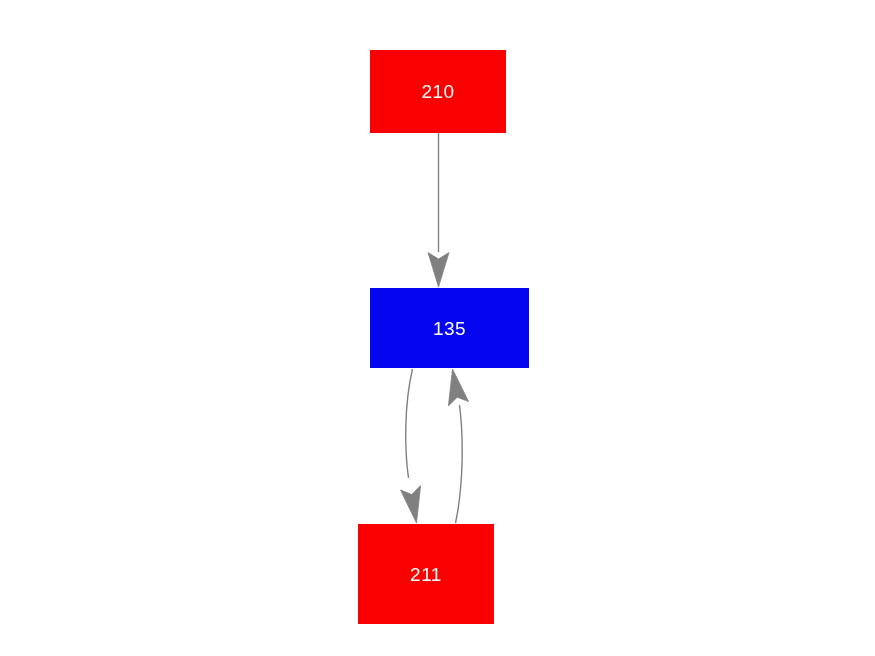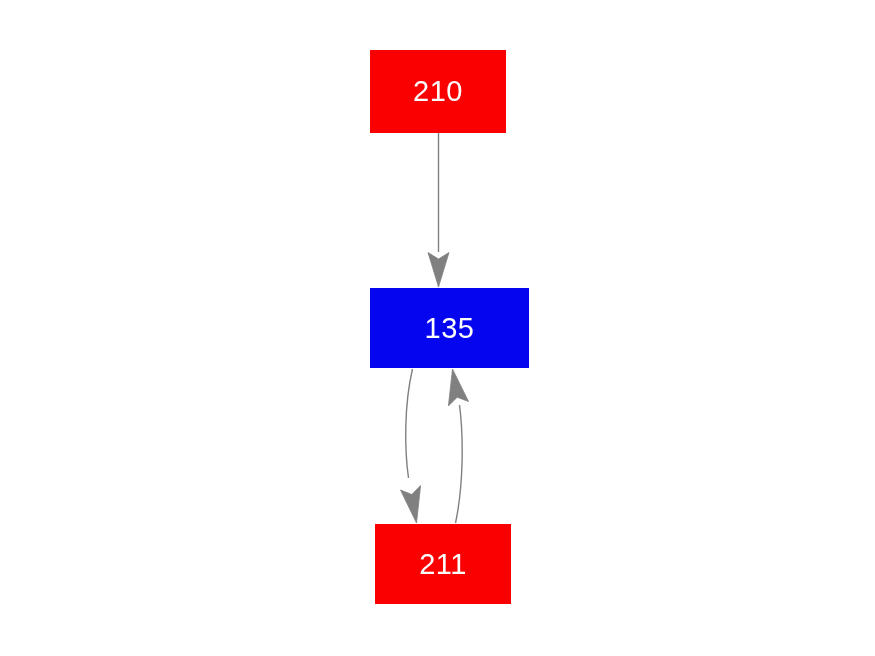--- a/index.html
+++ b/index.html
@@ -30,21 +30,21 @@
   .graph-node {
     position: absolute;
     display: flex;
     align-items: center;
     justify-content: center;
     box-sizing: border-box;
     user-select: none;
   }
   .node-label {
     font-family: "Liberation Sans", sans-serif;
-    font-size: 29px;
+    font-size: 19px;
     line-height: 1;
     letter-spacing: 0.5px;
     color: #fdfdfd;
     text-align: center;
   }
 </style>
 </head>
 <body>
 
 <div id="graph-canvas" style="background: rgb(255, 255, 255); width: 875px; height: 656px;">
@@ -68,17 +68,17 @@
   </svg>
 
   <div class="graph-node" id="node-210" style="left: 370px; top: 50px; width: 136px; height: 83px; background: rgb(250, 0, 0);">
     <span class="node-label" style="color: rgb(253, 253, 253);">210</span>
   </div>
 
   <div class="graph-node" id="node-135" style="left: 370px; top: 288px; width: 159px; height: 80px; background: rgb(5, 5, 240);">
     <span class="node-label" style="color: rgb(253, 253, 253);">135</span>
   </div>
 
-  <div class="graph-node" id="node-211" style="left: 375px; top: 524px; width: 136px; height: 80px; background: rgb(250, 0, 0);">
+  <div class="graph-node" id="node-211" style="left: 358px; top: 524px; width: 136px; height: 100px; background: rgb(250, 0, 0);">
     <span class="node-label" style="color: rgb(253, 253, 253);">211</span>
   </div>
 
 </div>
 
 </body></html>

